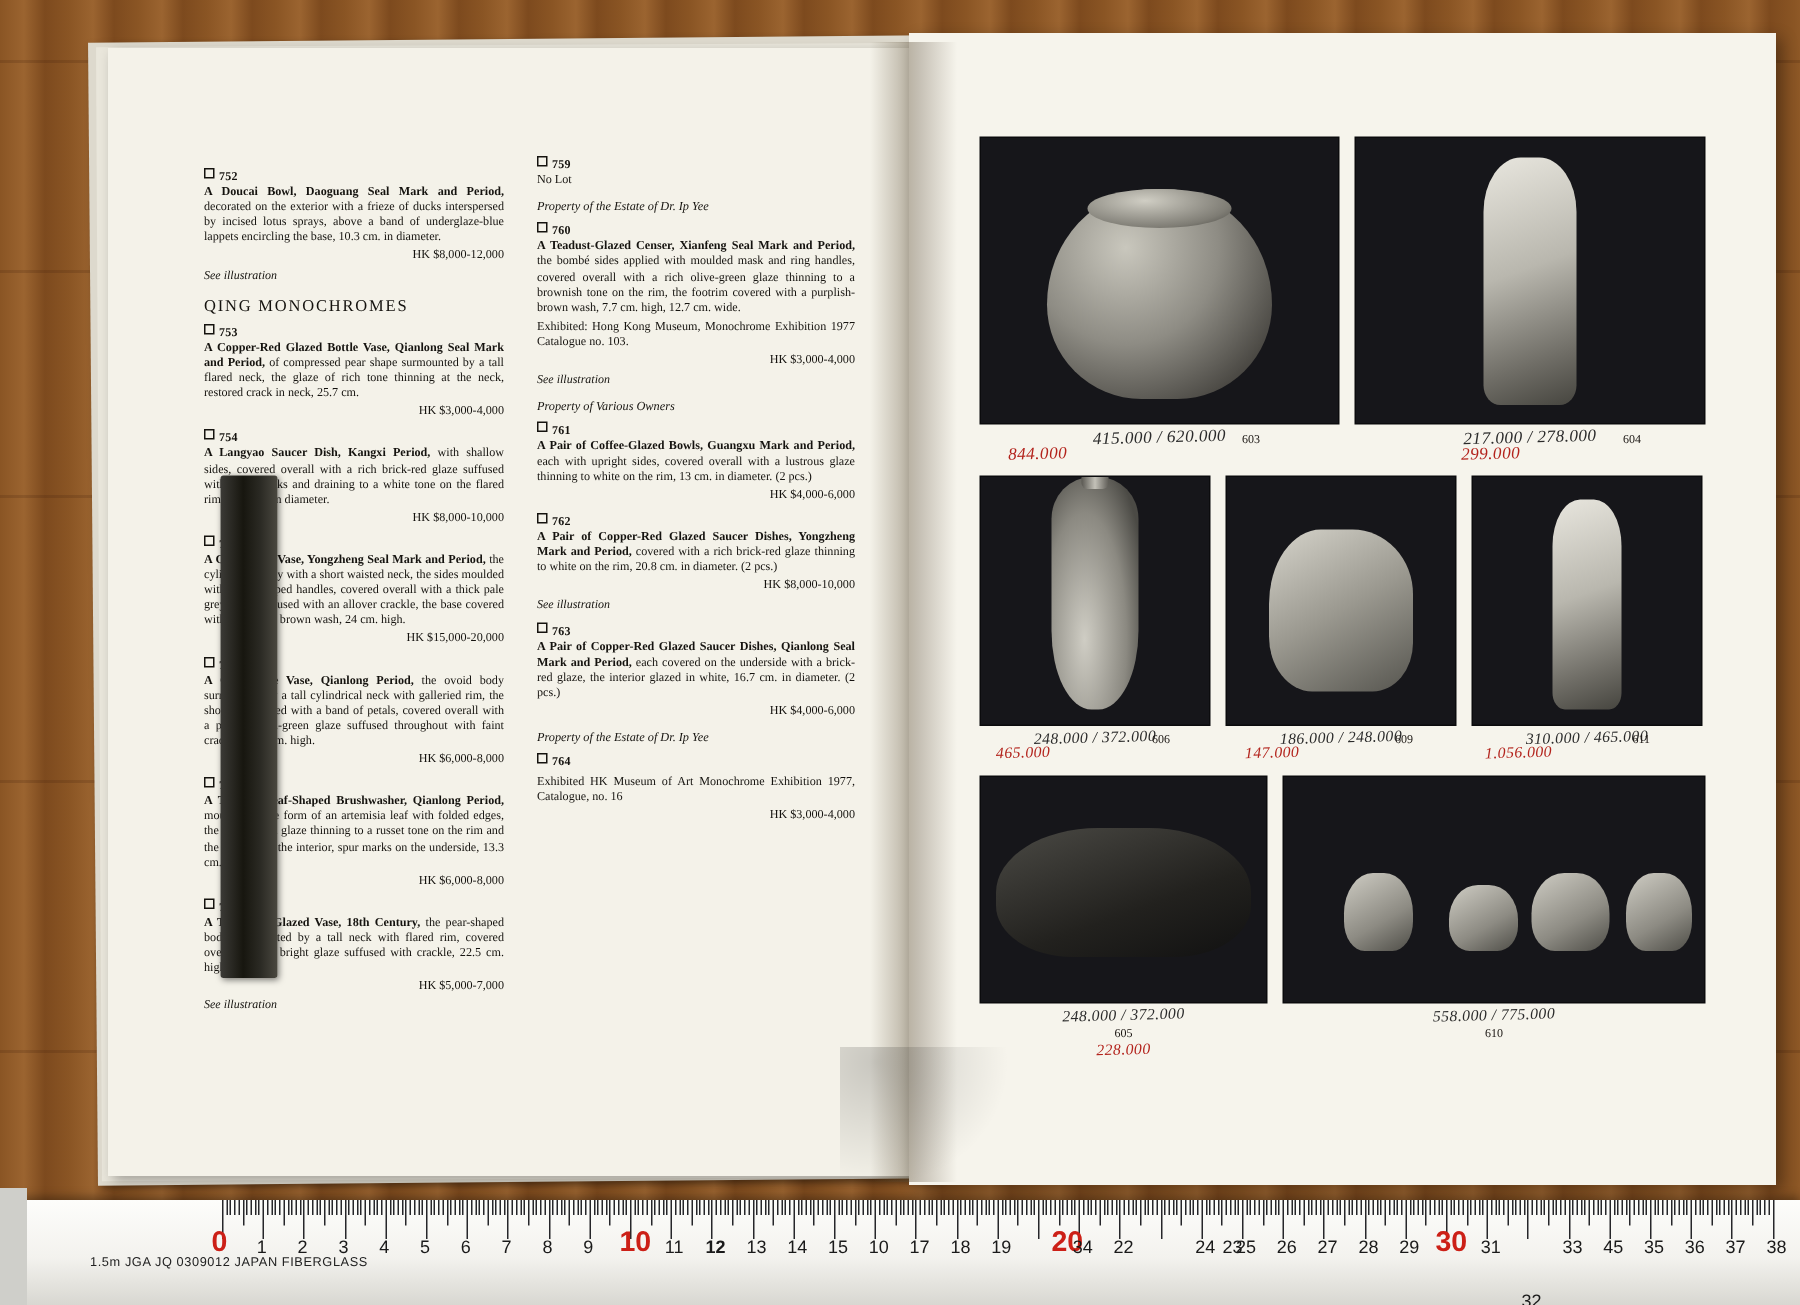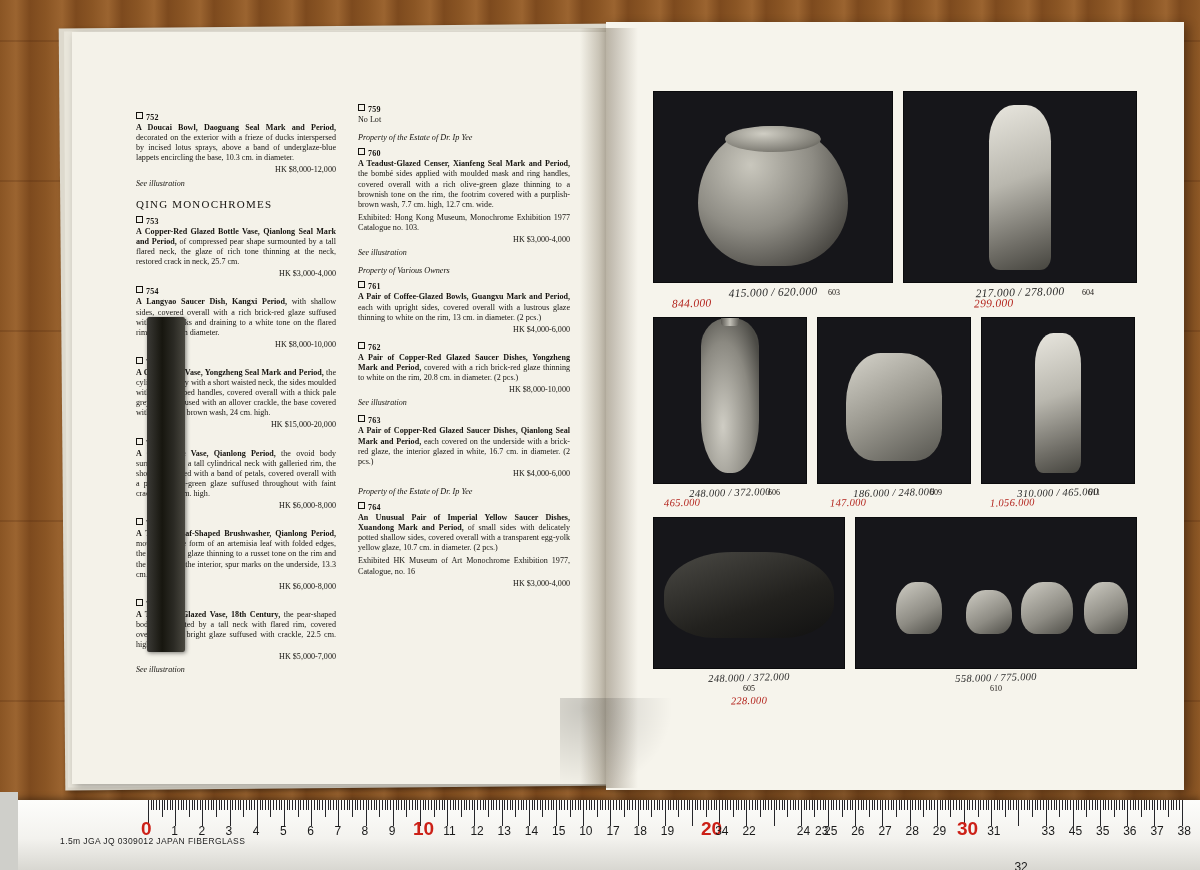--- a/index.html
+++ b/index.html
@@ -197,22 +197,20 @@
           <div><span class="box"></span><span class="lotnum">763</span></div>
           <div><span class="title">A Pair of Copper-Red Glazed Saucer Dishes, Qianlong Seal Mark and Period,</span>
                <span>each covered on the underside with a brick-red glaze, the interior glazed in white, 16.7 cm. in diameter. (2 pcs.)</span></div>
           <div class="est">HK $4,000-6,000</div>
         </div>
 
         <div class="propline">Property of the Estate of Dr. Ip Yee</div>
 
         <div class="lot">
           <div><span class="box"></span><span class="lotnum">764</span></div>
-          <div><span class="title">An Unusual Pair of Imperial Yellow Saucer Dishes, Xuandong Mark and Period,</span>
-               <span>of small sides with delicately potted shallow sides, covered overall with a transparent egg-yolk yellow glaze, 10.7 cm. in diameter. (2 pcs.)</span></div>
           <div style="margin-top:3px">Exhibited HK Museum of Art Monochrome Exhibition 1977, Catalogue, no. 16</div>
           <div class="est">HK $3,000-4,000</div>
         </div>
 
       </div>
 
       <div id="clip"></div>
     </div>
 
     <div class="page" id="rightpage">
@@ -693,21 +691,21 @@
       <div class="num" style="left: 198.4px;">2</div>
       <div class="num" style="left: 225.6px;">3</div>
       <div class="num" style="left: 252.8px;">4</div>
       <div class="num" style="left: 280px;">5</div>
       <div class="num" style="left: 307.2px;">6</div>
       <div class="num" style="left: 334.4px;">7</div>
       <div class="num" style="left: 361.6px;">8</div>
       <div class="num" style="left: 388.8px;">9</div>
       <div class="num big red" style="left: 413px;">10</div>
       <div class="num" style="left: 443.2px;">11</div>
-      <div class="num" style="left: 470.4px;">12</div>
+      <div class="num" style="left: 470.4px; font-weight: bold;">12</div>
       <div class="num" style="left: 497.6px;">13</div>
       <div class="num" style="left: 524.8px;">14</div>
       <div class="num" style="left: 552px;">15</div>
       <div class="num" style="left: 579.2px;">10</div>
       <div class="num" style="left: 606.4px;">17</div>
       <div class="num" style="left: 633.6px;">18</div>
       <div class="num" style="left: 660.8px;">19</div>
       <div class="num big red" style="left: 685px; margin-left: 16px;">20</div>
       <div class="num" style="left: 715.2px;">34</div>
       <div class="num" style="left: 742.4px;">22</div>

